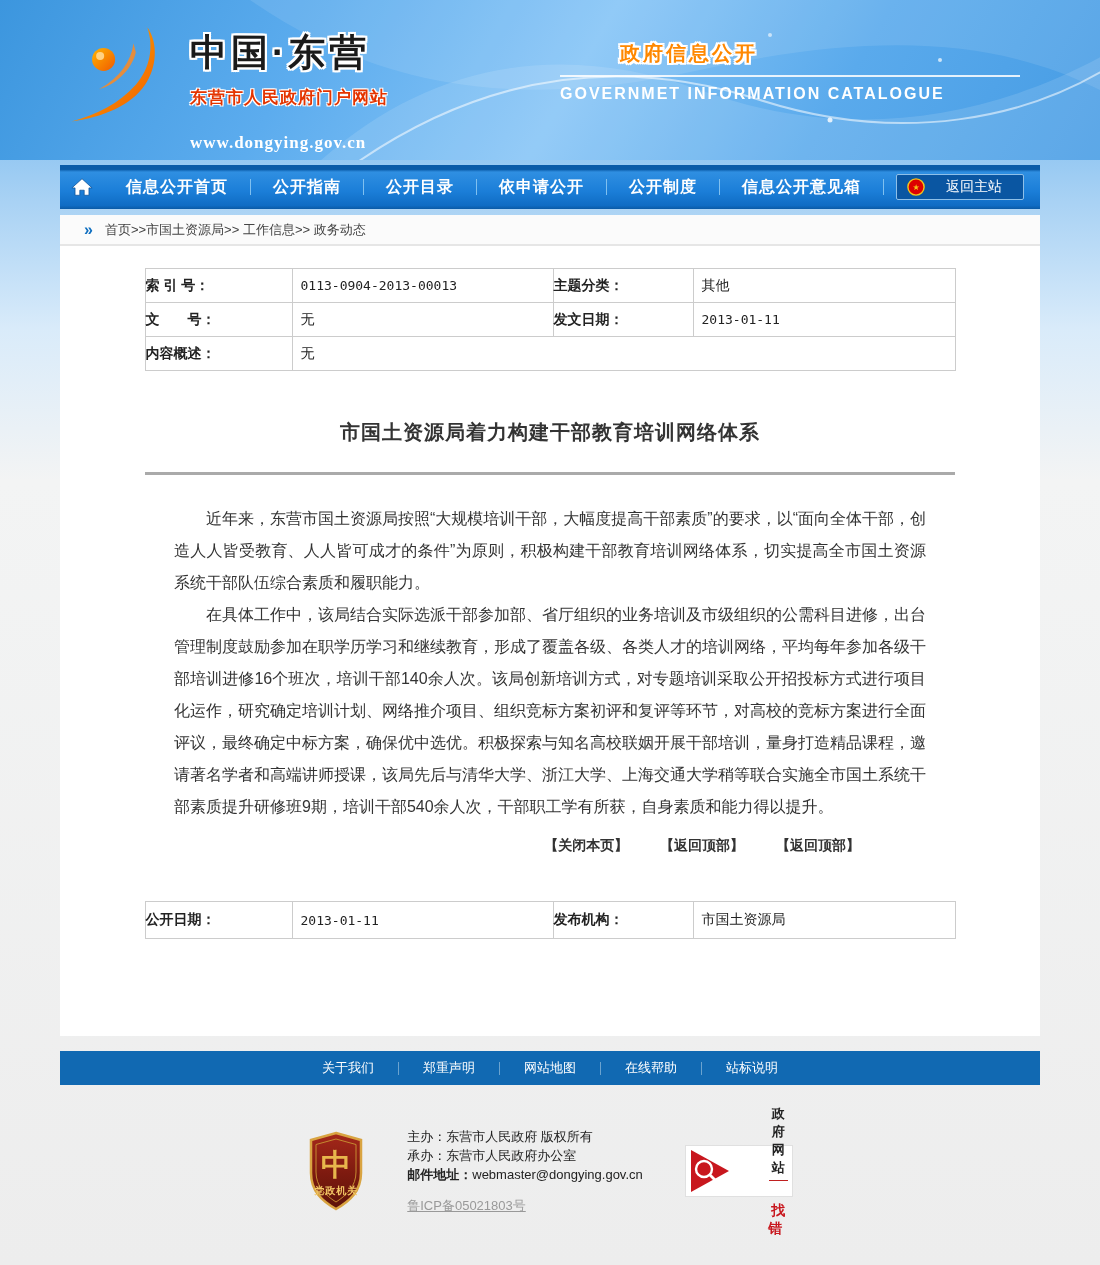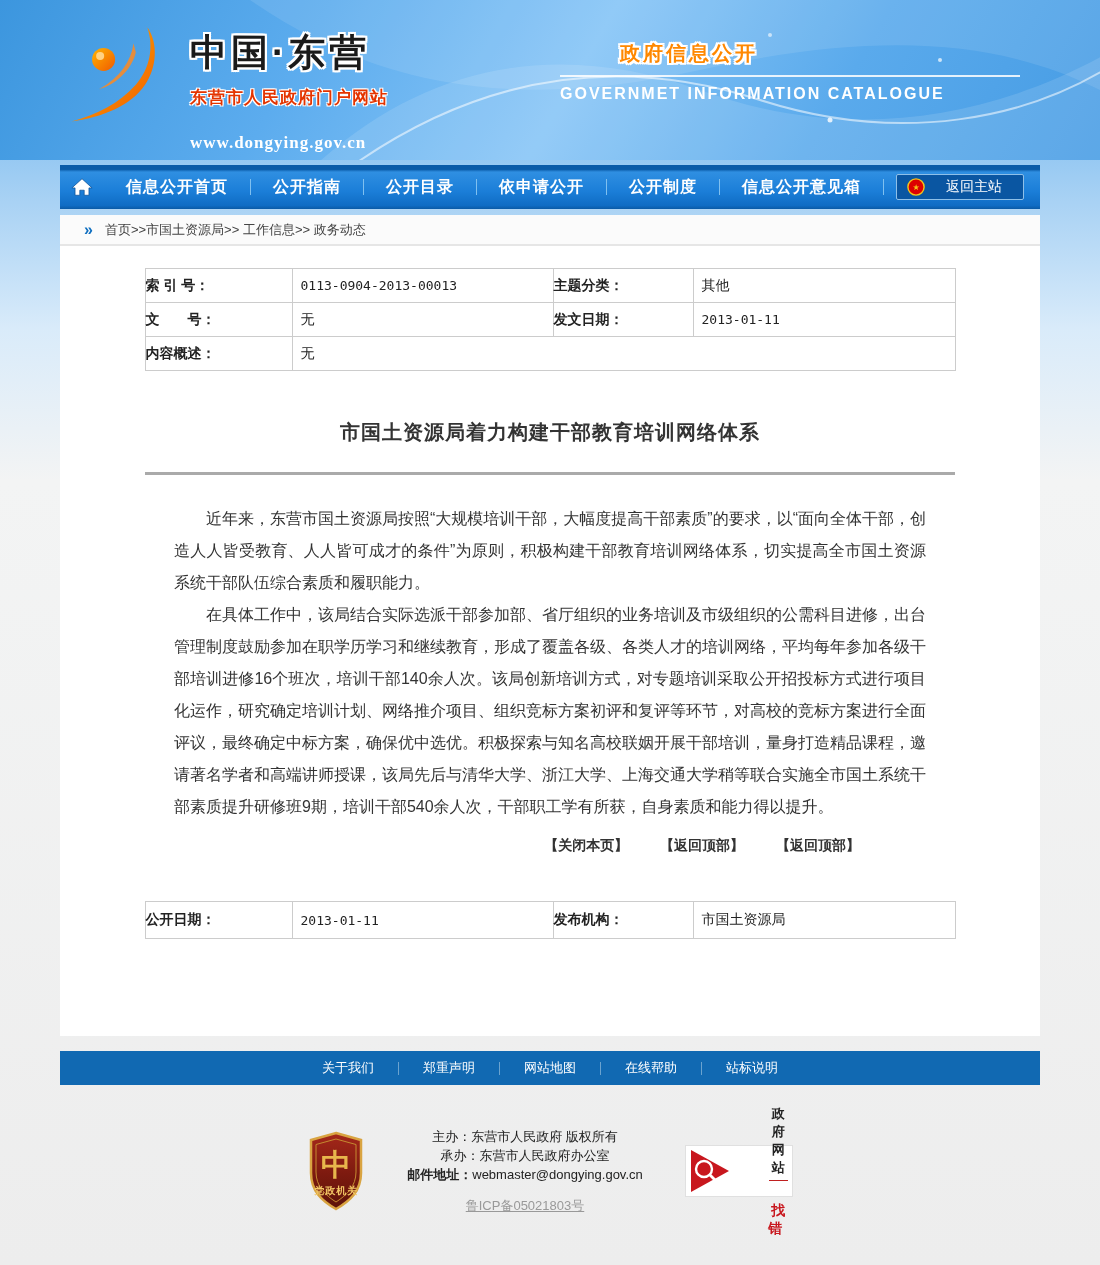--- a/index.html
+++ b/index.html
@@ -70,21 +70,21 @@
 
   
   .footer-bar { margin:15px 60px 0; height:34px; background:#1169b2;
     display:flex; align-items:center; justify-content:center; }
   .footer-bar a { color:#fff; font-size:13px; text-decoration:none; padding:0 24px; cursor:pointer; }
   .footer-bar .sep { width:1px; height:13px; background:#6ba3cf; }
   .footer-area { display:flex; justify-content:center; align-items:center; gap:42px; padding-top:42px; }
   .shield { position:relative; width:58px; height:80px; cursor:pointer; }
   .shield .badge-label { position:absolute; bottom:13px; left:0; width:100%; text-align:center;
     color:#f3c766; font-size:10px; font-weight:bold; letter-spacing:1px; }
-  .footer-text { text-align:center; font-size:13px; line-height:19px; color:#222; }
+  .footer-text { font-size:13px; line-height:19px; color:#222; }
   .footer-text .email { color:#222; text-decoration:none; cursor:pointer; }
   .footer-text .icp { color:#999; margin-top:12px;text-decoration:underline; }
   .find-badge { width:108px; height:52px; background:#fff; border:1px solid #e0e0e0;
     display:flex; align-items:center; cursor:pointer;gap:32px; }
   .find-badge .graphic { width:44px; height:46px; margin-left:3px; }
   .find-badge .cols { flex:1; text-align:center; }
   .find-badge .l1 { font-size:13px; font-weight:bold; color:#222; padding-bottom:3px;
     border-bottom:1px solid #c02020; margin:0 4px; }
   .find-badge .l2 { font-size:14px; font-weight:bold; color:#c8171e; letter-spacing:6px;
     padding-top:21px; text-indent:6px; }

